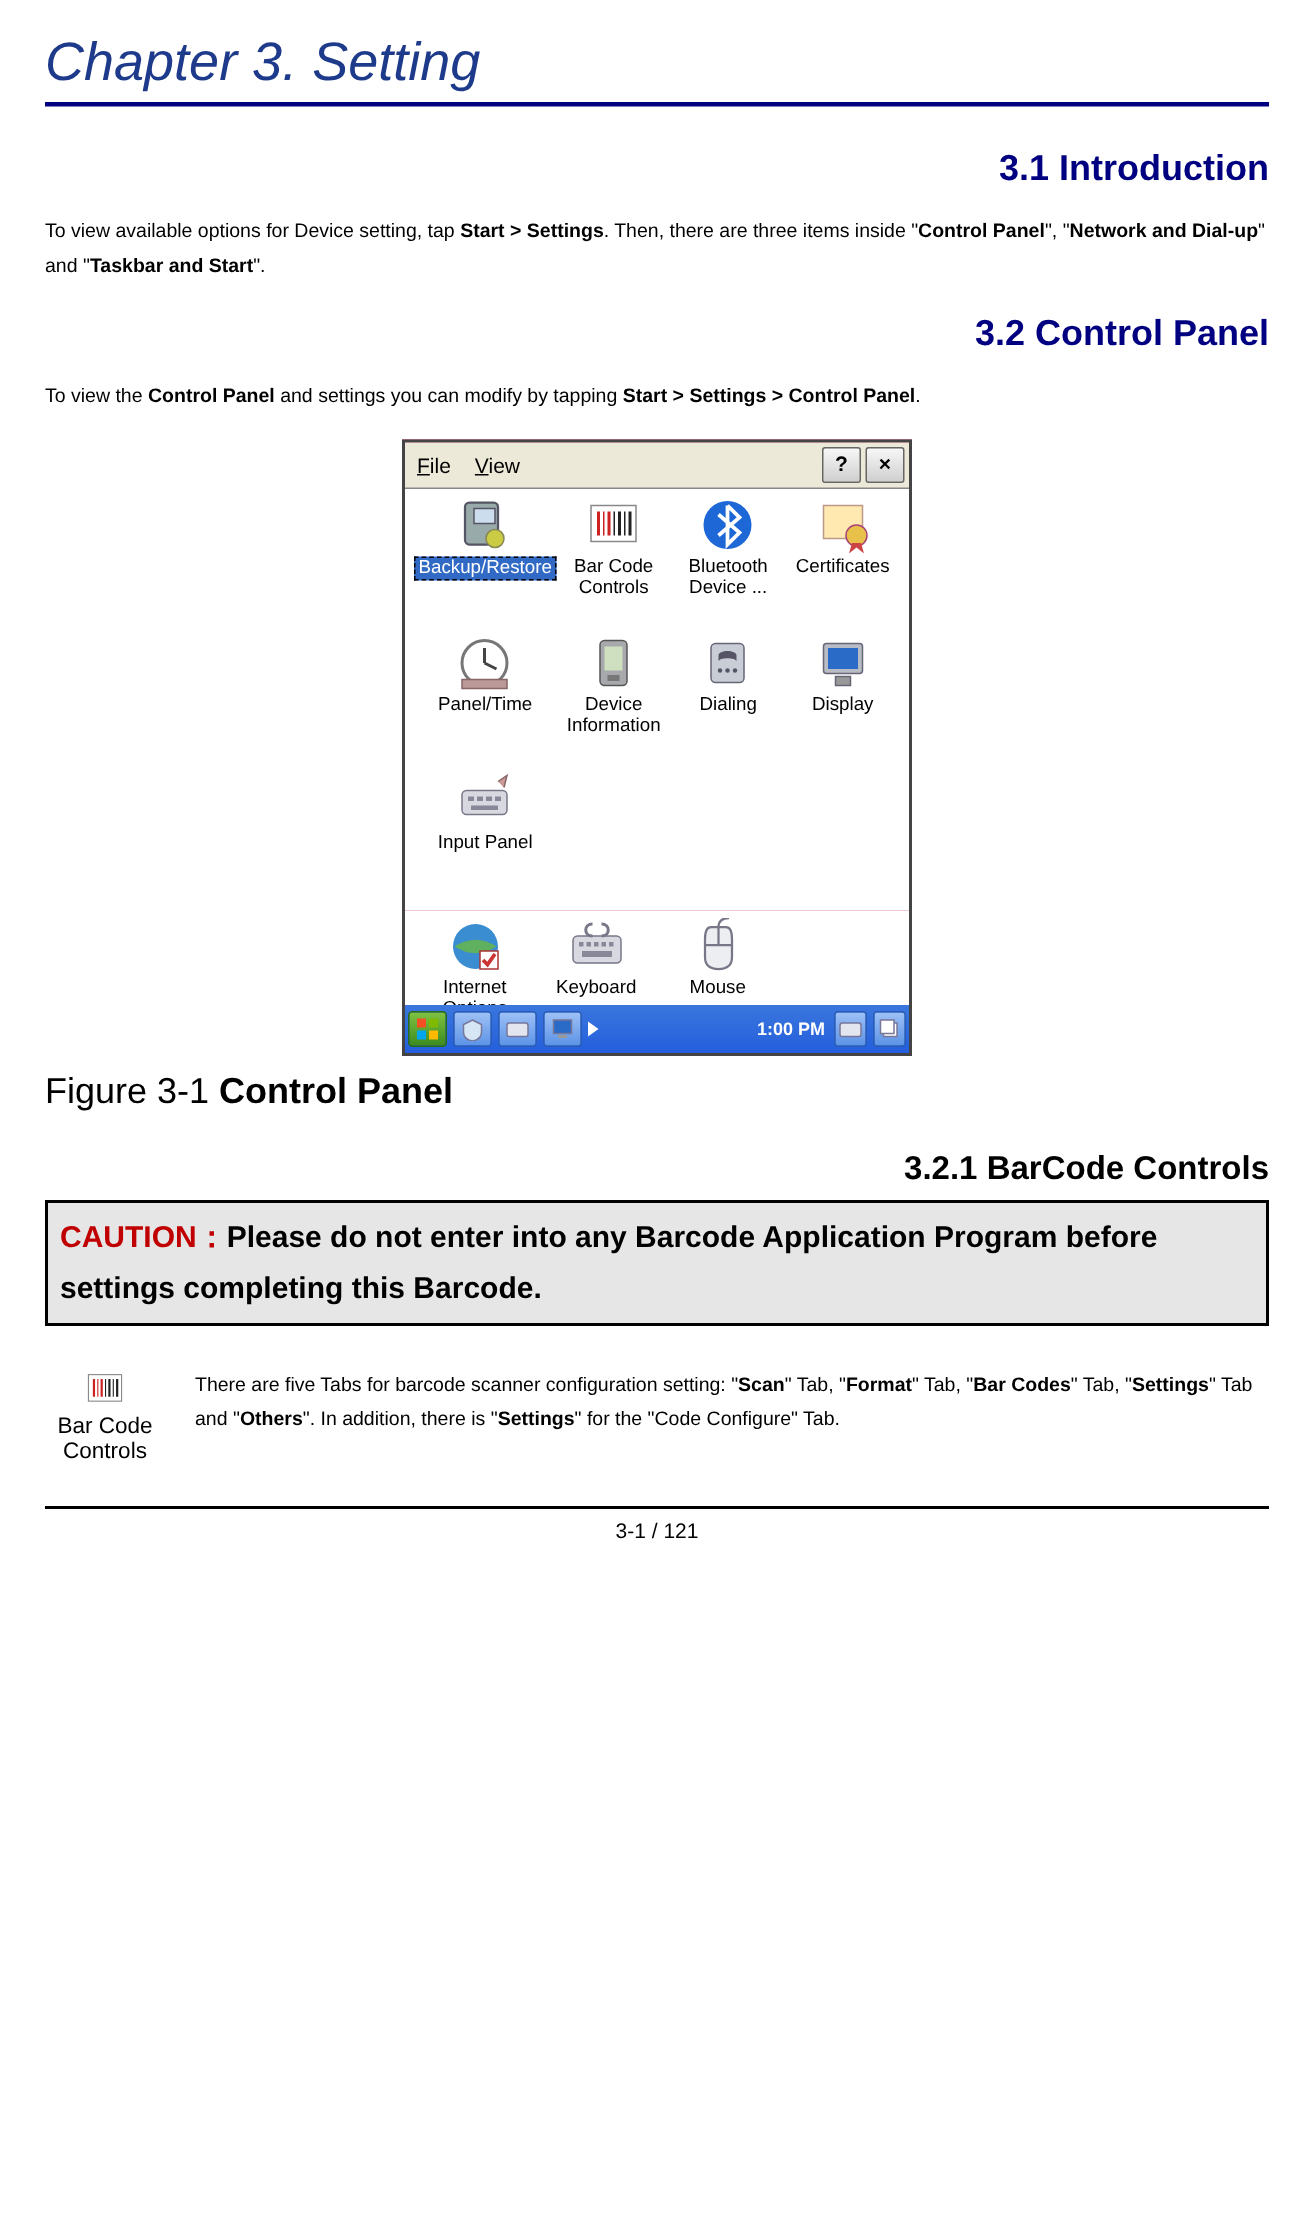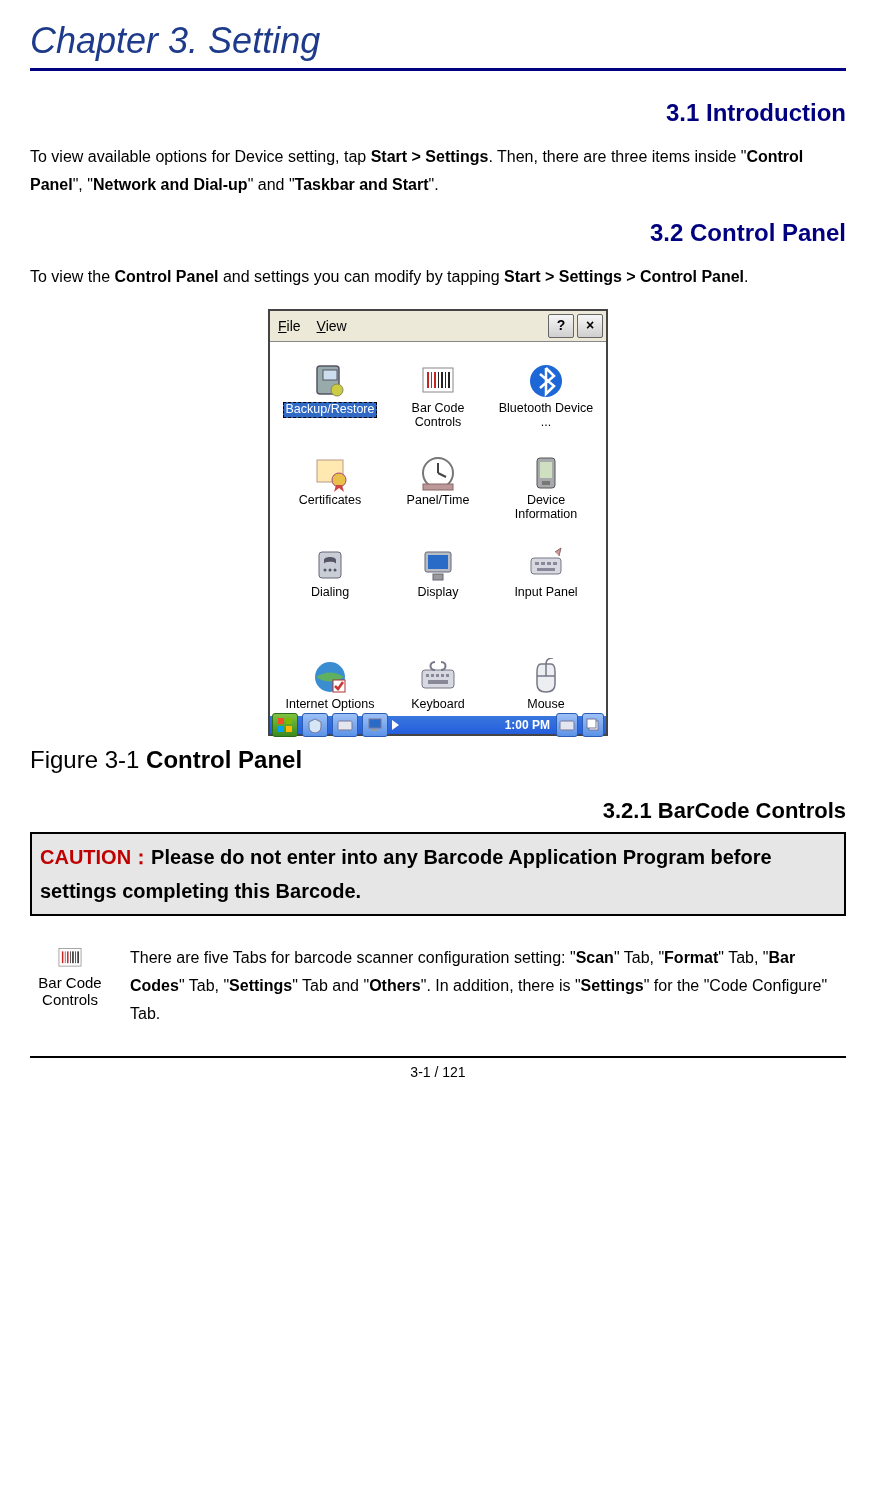--- a/index.html
+++ b/index.html
@@ -28,21 +28,21 @@
     margin: 20px 0 16px 0;
     text-align: right;
   }
   .subsection {
     font-size: 22px;
     font-weight: bold;
     margin: 24px 0 8px 0;
     text-align: right;
   }
   .body-text {
-    font-size: 16px;
+    font-size: 13px;
     line-height: 1.75;
     margin: 0 0 18px 0;
   }
   .screenshot {
     width: 340px;
     margin: 8px auto 8px auto;
     border: 2px solid #444;
     background: #be185d;
     box-sizing: border-box;
   }
@@ -66,22 +66,22 @@
     background: linear-gradient(#f7f7f7,#cfcfcf);
     margin-right: 3px;
     text-align: center;
     font-weight: bold;
     font-size: 14px;
     line-height: 20px;
     border-radius: 2px;
   }
   .icon-grid {
     display: grid;
-    grid-template-columns: repeat(3, 1fr);
-    padding: 20px 6px 0 6px;
+    grid-template-columns: repeat(4, 1fr);
+    padding: 5px 6px 0 6px;
     background: #fff;
     row-gap: 0px;
   }
   .cp-item {
     display: flex;
     flex-direction: column;
     align-items: center;
     justify-content: flex-start;
     height: 92px;
     font-size: 12.5px;
@@ -101,21 +101,21 @@
     width: 38px;
     height: 38px;
     margin-bottom: 2px;
     display: flex;
     align-items: center;
     justify-content: center;
   }
   .cp-icon svg { width: 38px; height: 38px; }
   .last-row .cp-item { height: 58px; overflow: hidden; }
   .taskbar {
-    height: 18px;
+    height: 32px;
     background: linear-gradient(#3a77dd,#245edd);
     display: flex;
     align-items: center;
     padding: 0 2px;
     gap: 4px;
   }
   .task-btn {
     display: flex;
     align-items: center;
     justify-content: center;

